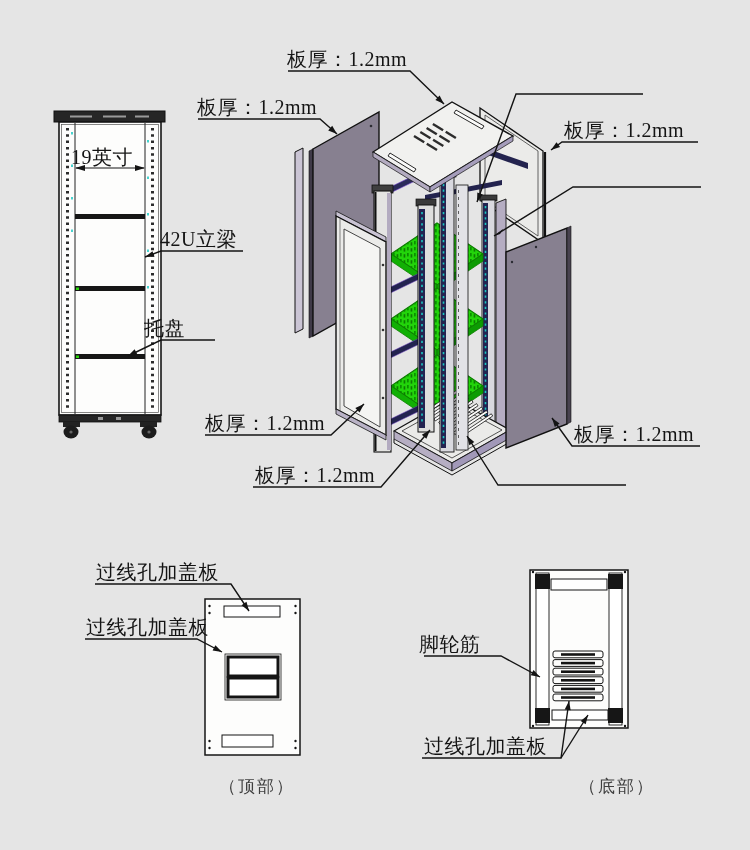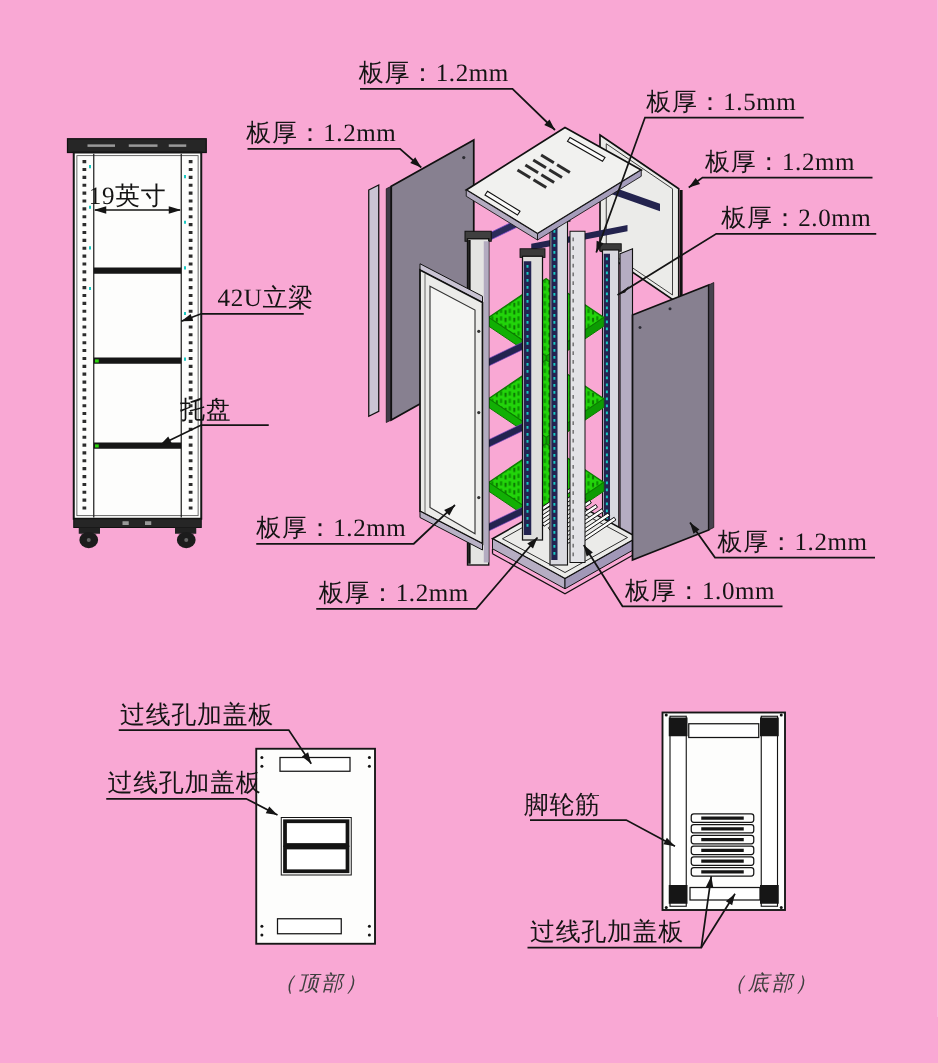--- a/index.html
+++ b/index.html
@@ -1,28 +1,28 @@
 <!DOCTYPE html>
 <html><head>
 <meta charset="utf-8">
 <style>
   html,body{margin:0;padding:0;}
   #stage{
     position:relative;width:750px;height:850px;overflow:hidden;
-    background:#f9a8d4;
+    background:#e5e5e5;
     font-family:"Liberation Serif","DejaVu Serif",serif;
   }
   #lineart{position:absolute;left:0;top:0;}
   .lbl{
     position:absolute;white-space:nowrap;color:#141414;
     font:20px/23px "Liberation Serif","DejaVu Serif",serif;
     letter-spacing:.5px;
   }
   .cap{
-    font-size:17px;line-height:20px;color:#3f3f3f;letter-spacing:2px;font-style:italic;
+    font-size:17px;line-height:20px;color:#3f3f3f;letter-spacing:2px;
   }
 </style>
 </head>
 <body>
 
 <div id="stage">
 
 <svg id="lineart" width="750" height="850" viewBox="0 0 750 850">
   <defs>
     <pattern id="perf" width="7" height="6" patternUnits="userSpaceOnUse">
@@ -292,30 +292,27 @@
     <polygon points="249,611 241.5,605.2 246.5,601.8"></polygon>
     <polygon points="222,652 212.6,650.6 215.4,645.2"></polygon>
     <polygon points="540,677 530.7,675.3 533.5,670.1"></polygon>
     <polygon points="569,701 570.7,710.3 564.7,709.5"></polygon>
     <polygon points="588,715 585.7,724.2 580.7,721"></polygon>
   </g>
 </svg>
 
 <div class="lbl" style="left:287px;top:48px">板厚：1.2mm</div>
 <div class="lbl" style="left:197px;top:96px">板厚：1.2mm</div>
-<div class="lbl" style="left:517px;top:71px">板厚：1.5mm</div>
 <div class="lbl" style="left:564px;top:119px">板厚：1.2mm</div>
-<div class="lbl" style="left:577px;top:164px">板厚：2.0mm</div>
 <div class="lbl" style="left:205px;top:412px">板厚：1.2mm</div>
 <div class="lbl" style="left:255px;top:464px">板厚：1.2mm</div>
 <div class="lbl" style="left:574px;top:423px">板厚：1.2mm</div>
-<div class="lbl" style="left:500px;top:462px">板厚：1.0mm</div>
 
 <div class="lbl" style="left:71px;top:146px">19英寸</div>
-<div class="lbl" style="left:174px;top:228px">42U立梁</div>
+<div class="lbl" style="left:160px;top:228px">42U立梁</div>
 <div class="lbl" style="left:144px;top:317px">托盘</div>
 
 <div class="lbl" style="left:96px;top:561px">过线孔加盖板</div>
 <div class="lbl" style="left:86px;top:616px">过线孔加盖板</div>
 <div class="lbl" style="left:419px;top:633px">脚轮筋</div>
 <div class="lbl" style="left:424px;top:735px">过线孔加盖板</div>
 
 <div class="lbl cap" style="left:219px;top:777px">（顶部）</div>
 <div class="lbl cap" style="left:579px;top:777px">（底部）</div>
 

